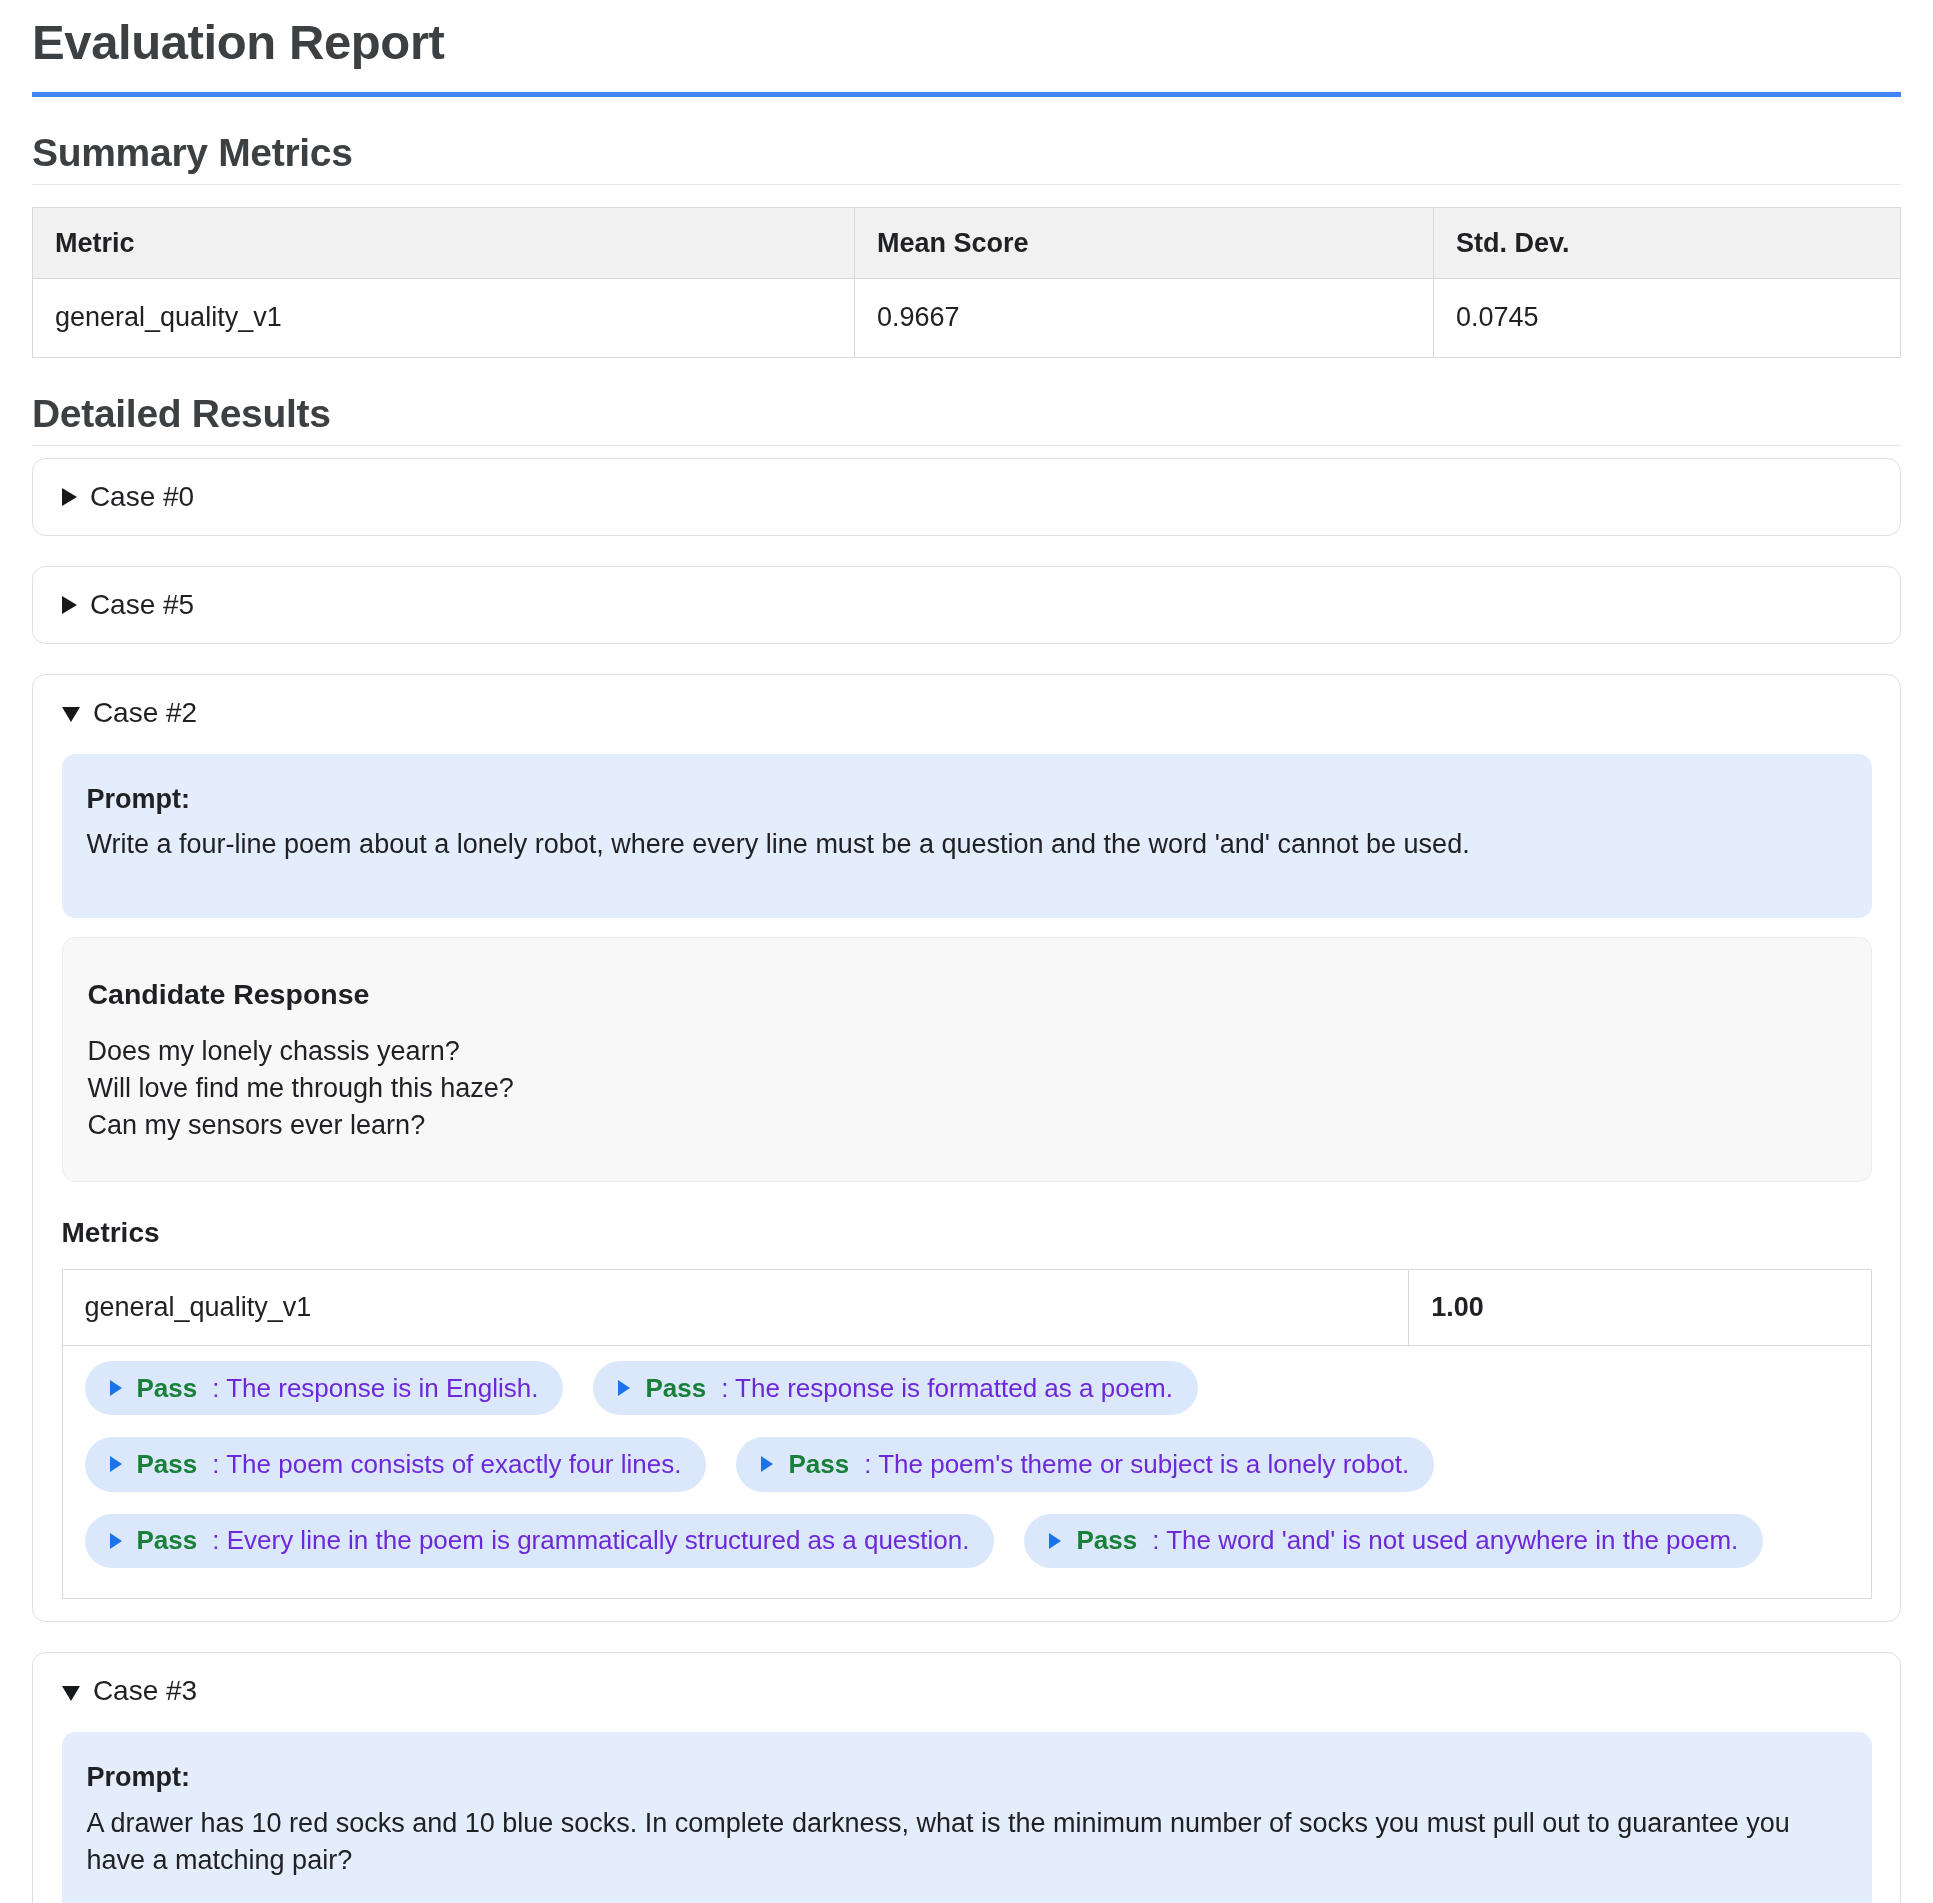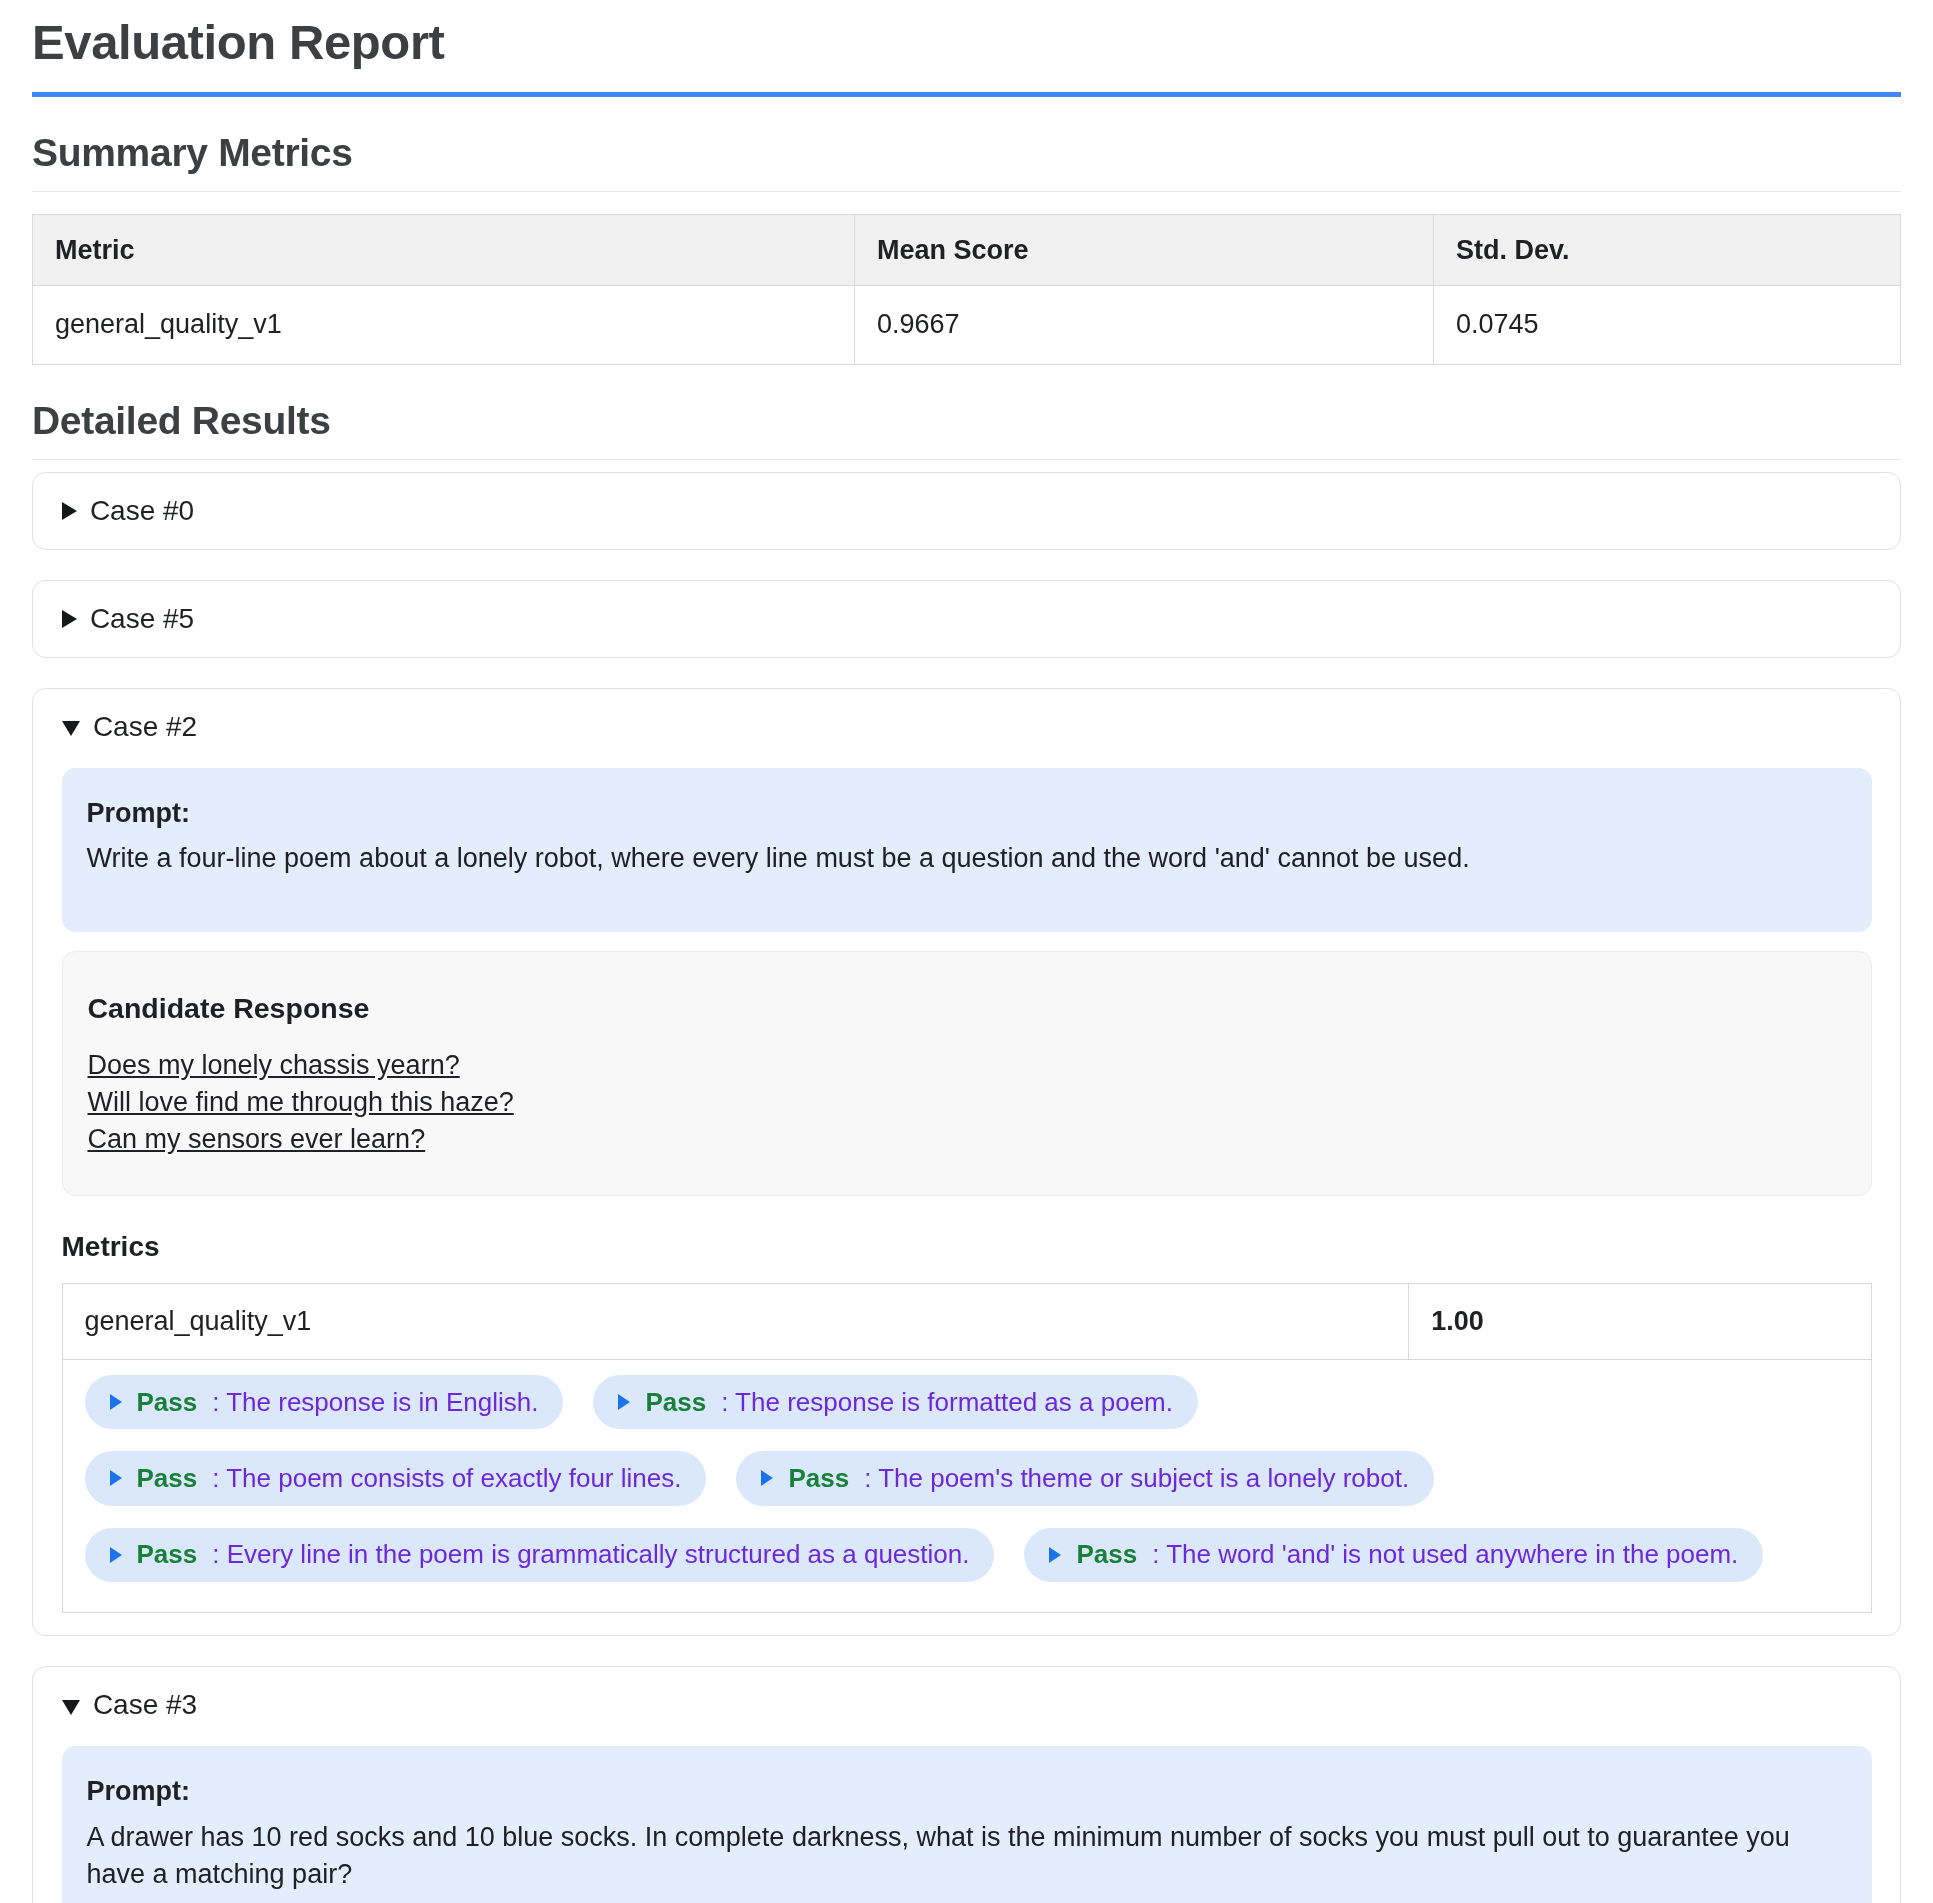--- a/index.html
+++ b/index.html
@@ -9,21 +9,21 @@
   }
   .page{padding:0 32px;}
 
   .page-title{
     font-size:49px;line-height:59px;margin:13.4px 0 0;color:#3c4043;font-weight:bold;
     letter-spacing:-0.4px;
   }
   .title-rule{height:5px;background:#4285f4;margin:20px 0 0;border:none;}
 
   .section-heading{
-    font-size:39px;line-height:47px;margin:32px 0 0;padding-bottom:15px;
+    font-size:39px;line-height:47px;margin:32px 0 0;padding-bottom:8px;
     border-bottom:1.7px solid #e8e8e8;color:#3c4043;font-weight:bold;letter-spacing:-0.3px;
   }
 
   table.summary-table{width:100%;border-collapse:collapse;margin-top:22px;table-layout:fixed;}
   .summary-table col.c-metric{width:44%;}
   .summary-table col.c-mean{width:31%;}
   .summary-table col.c-std{width:25%;}
   .summary-table th,.summary-table td{
     border:1.7px solid #d9d9d9;text-align:left;font-size:27px;vertical-align:middle;
   }
@@ -56,21 +56,21 @@
     padding:30px 25px 55px;
   }
   .prompt-label{font-weight:bold;display:block;margin-bottom:11.7px;font-size:27px;}
   .prompt-text{margin:0;line-height:37px;font-size:27px;}
 
   .response-box{
     background:#f8f8f8;border:1.7px solid #ececec;border-radius:13.4px;
     margin-top:18.5px;padding:40px 25px 37px;
   }
   .response-label{font-weight:bold;font-size:28.5px;margin:0 0 22px;color:#1f2023;}
-  .poem-line{line-height:37px;font-size:27px;text-decoration:underline;}
+  .poem-line{line-height:37px;font-size:27px;}
 
   .metrics-heading{font-weight:bold;font-size:28px;margin:35px 0 0;color:#1f2023;}
   .metrics-box{border:1.7px solid #d9d9d9;margin-top:20px;}
   .metric-row{display:flex;border-bottom:1.7px solid #d9d9d9;}
   .metric-name{flex:0 0 72%;padding:22px 22px;font-size:27px;}
   .metric-score{flex:1 1 auto;border-left:1.7px solid #d9d9d9;padding:22px 22px;font-weight:bold;font-size:27px;}
   .checks{
     display:flex;flex-wrap:wrap;column-gap:30px;row-gap:22px;
     padding:15px 22px 30px;
     text-align:right;

